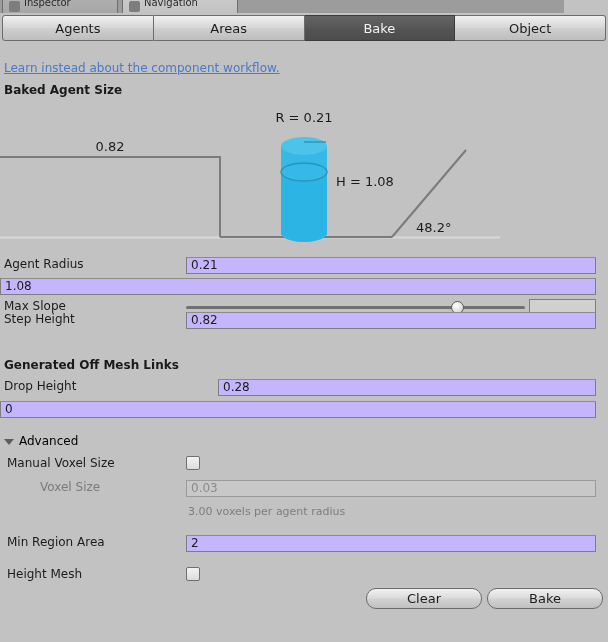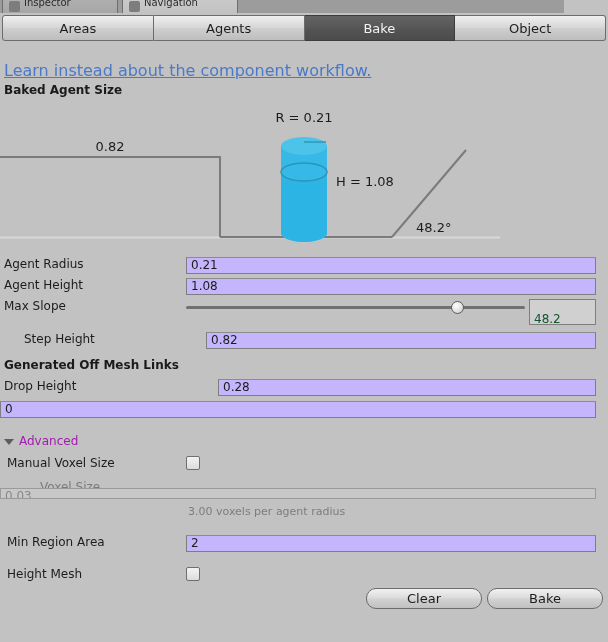--- a/index.html
+++ b/index.html
@@ -101,21 +101,21 @@
   .mode-tab.selected {
     background: linear-gradient(#636363 0%, #585858 48%, #545454 52%, #4c4c4c 100%);
     color: #f2f2f2;
     border-color: #3c3c3c;
   }
 
   
   #workflow-link {
     position: absolute;
     left: 4px; top: 61px;
-    font-size: 16px;
+    font-size: 12px;
     color: #4b78c8;
     text-decoration: underline;
     cursor: pointer;
   }
 
   
   .section-header {
     position: absolute;
     left: 4px;
     font-size: 12px;
@@ -226,21 +226,21 @@
     color: #7d7d7d;
   }
 
   
   #foldout-advanced {
     position: absolute;
     left: 4px; top: 434px;
     display: flex;
     align-items: center;
     font-size: 12px;
-    color: #a21caf;
+    color: #000000;
     cursor: default;
   }
   .foldout-arrow {
     width: 0; height: 0;
     border-left: 5px solid transparent;
     border-right: 5px solid transparent;
     border-top: 6px solid #5d5d5d;
     margin-right: 5px;
     margin-top: 1px;
   }
@@ -280,22 +280,22 @@
     <span class="wtab-label">Inspector</span>
   </div>
   <div class="wtab wtab-active">
     <span class="wtab-icon"></span>
     <span class="wtab-label">Navigation</span>
   </div>
   <div id="window-tabstrip-filler"></div>
 </div>
 
 <div id="mode-toolbar">
+  <div class="mode-tab">Agents</div>
   <div class="mode-tab">Areas</div>
-  <div class="mode-tab">Agents</div>
   <div class="mode-tab selected">Bake</div>
   <div class="mode-tab">Object</div>
 </div>
 
 <a id="workflow-link" href="#">Learn instead about the component workflow.</a>
 
 <div class="section-header" id="hdr-baked-agent-size">Baked Agent Size</div>
 
 <svg id="agent-diagram" viewBox="0 0 608 148">
 
@@ -326,34 +326,33 @@
   <text id="d-lbl-step" x="110" y="51" font-family="DejaVu Sans, Liberation Sans, sans-serif" font-size="13" fill="#1c1c1c" text-anchor="middle">0.82</text>
   <text id="d-lbl-slope" x="416" y="132" font-family="DejaVu Sans, Liberation Sans, sans-serif" font-size="13" fill="#1c1c1c">48.2°</text>
 </svg>
 
 <div class="prop-row" style="top:257px;">
   <div class="prop-label">Agent Radius</div>
   <div class="prop-field">0.21</div>
 </div>
 
 <div class="prop-row" style="top:278px;">
-  <div class="prop-label">Agent Height</div>
   <div class="prop-field">1.08</div>
 </div>
 
 <div class="prop-row" style="top:299px;">
   <div class="prop-label">Max Slope</div>
   <div class="slider-wrap">
     <div class="slider-track"></div>
     <div class="slider-knob" id="max-slope-knob" style="left: calc(80% - 6px);"></div>
   </div>
   <div class="slider-value">48.2</div>
 </div>
 
-<div class="prop-row" style="top:332px;padding-left:20px;">
+<div class="prop-row" style="top:312px;">
   <div class="prop-label">Step Height</div>
   <div class="prop-field">0.82</div>
 </div>
 
 <div class="section-header" id="hdr-offmesh">Generated Off Mesh Links</div>
 
 <div class="prop-row" style="top:379px;gap:32px;">
   <div class="prop-label">Drop Height</div>
   <div class="prop-field">0.28</div>
 </div>
@@ -365,21 +364,21 @@
 <div id="foldout-advanced">
   <span class="foldout-arrow"></span>
   <span>Advanced</span>
 </div>
 
 <div class="prop-row" style="top:456px;">
   <div class="prop-label indent1">Manual Voxel Size</div>
   <div class="checkbox"></div>
 </div>
 
-<div class="prop-row" style="top:480px;flex-direction:column;">
+<div class="prop-row" style="top:480px;">
   <div class="prop-label indent2 disabled">Voxel Size</div>
   <div class="prop-field disabled">0.03</div>
 </div>
 
 <div class="hint-text" style="left:188px; top:505px;">3.00 voxels per agent radius</div>
 
 <div class="prop-row" style="top:535px;">
   <div class="prop-label indent1">Min Region Area</div>
   <div class="prop-field">2</div>
 </div>

